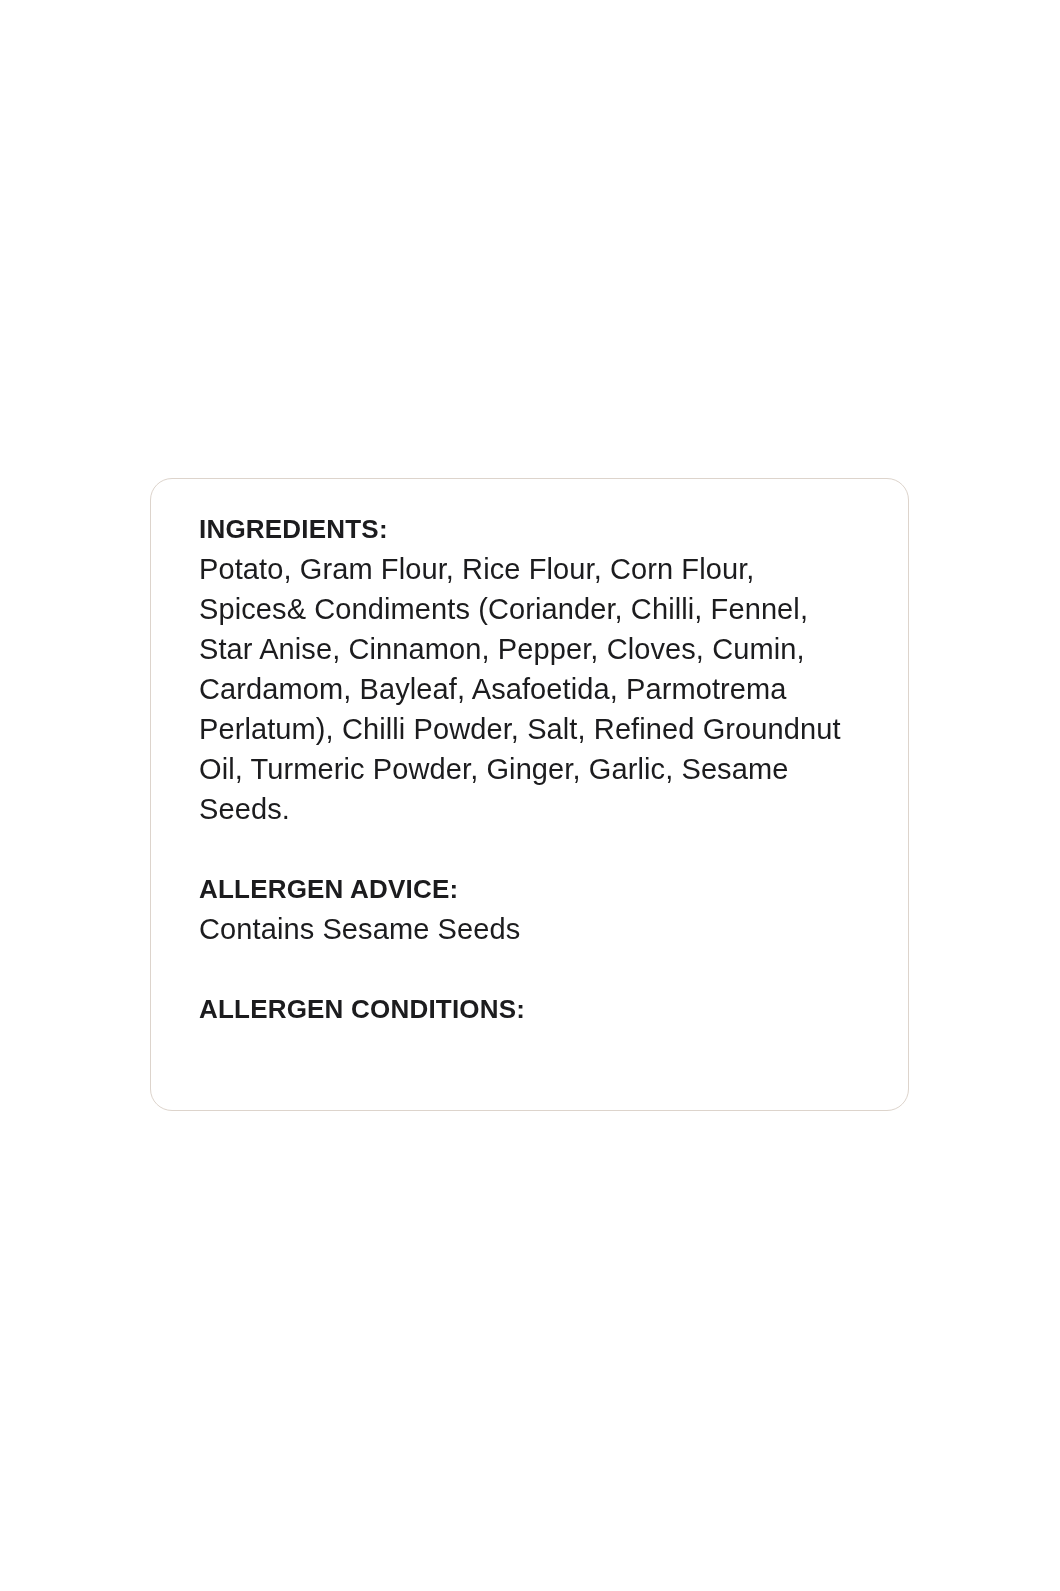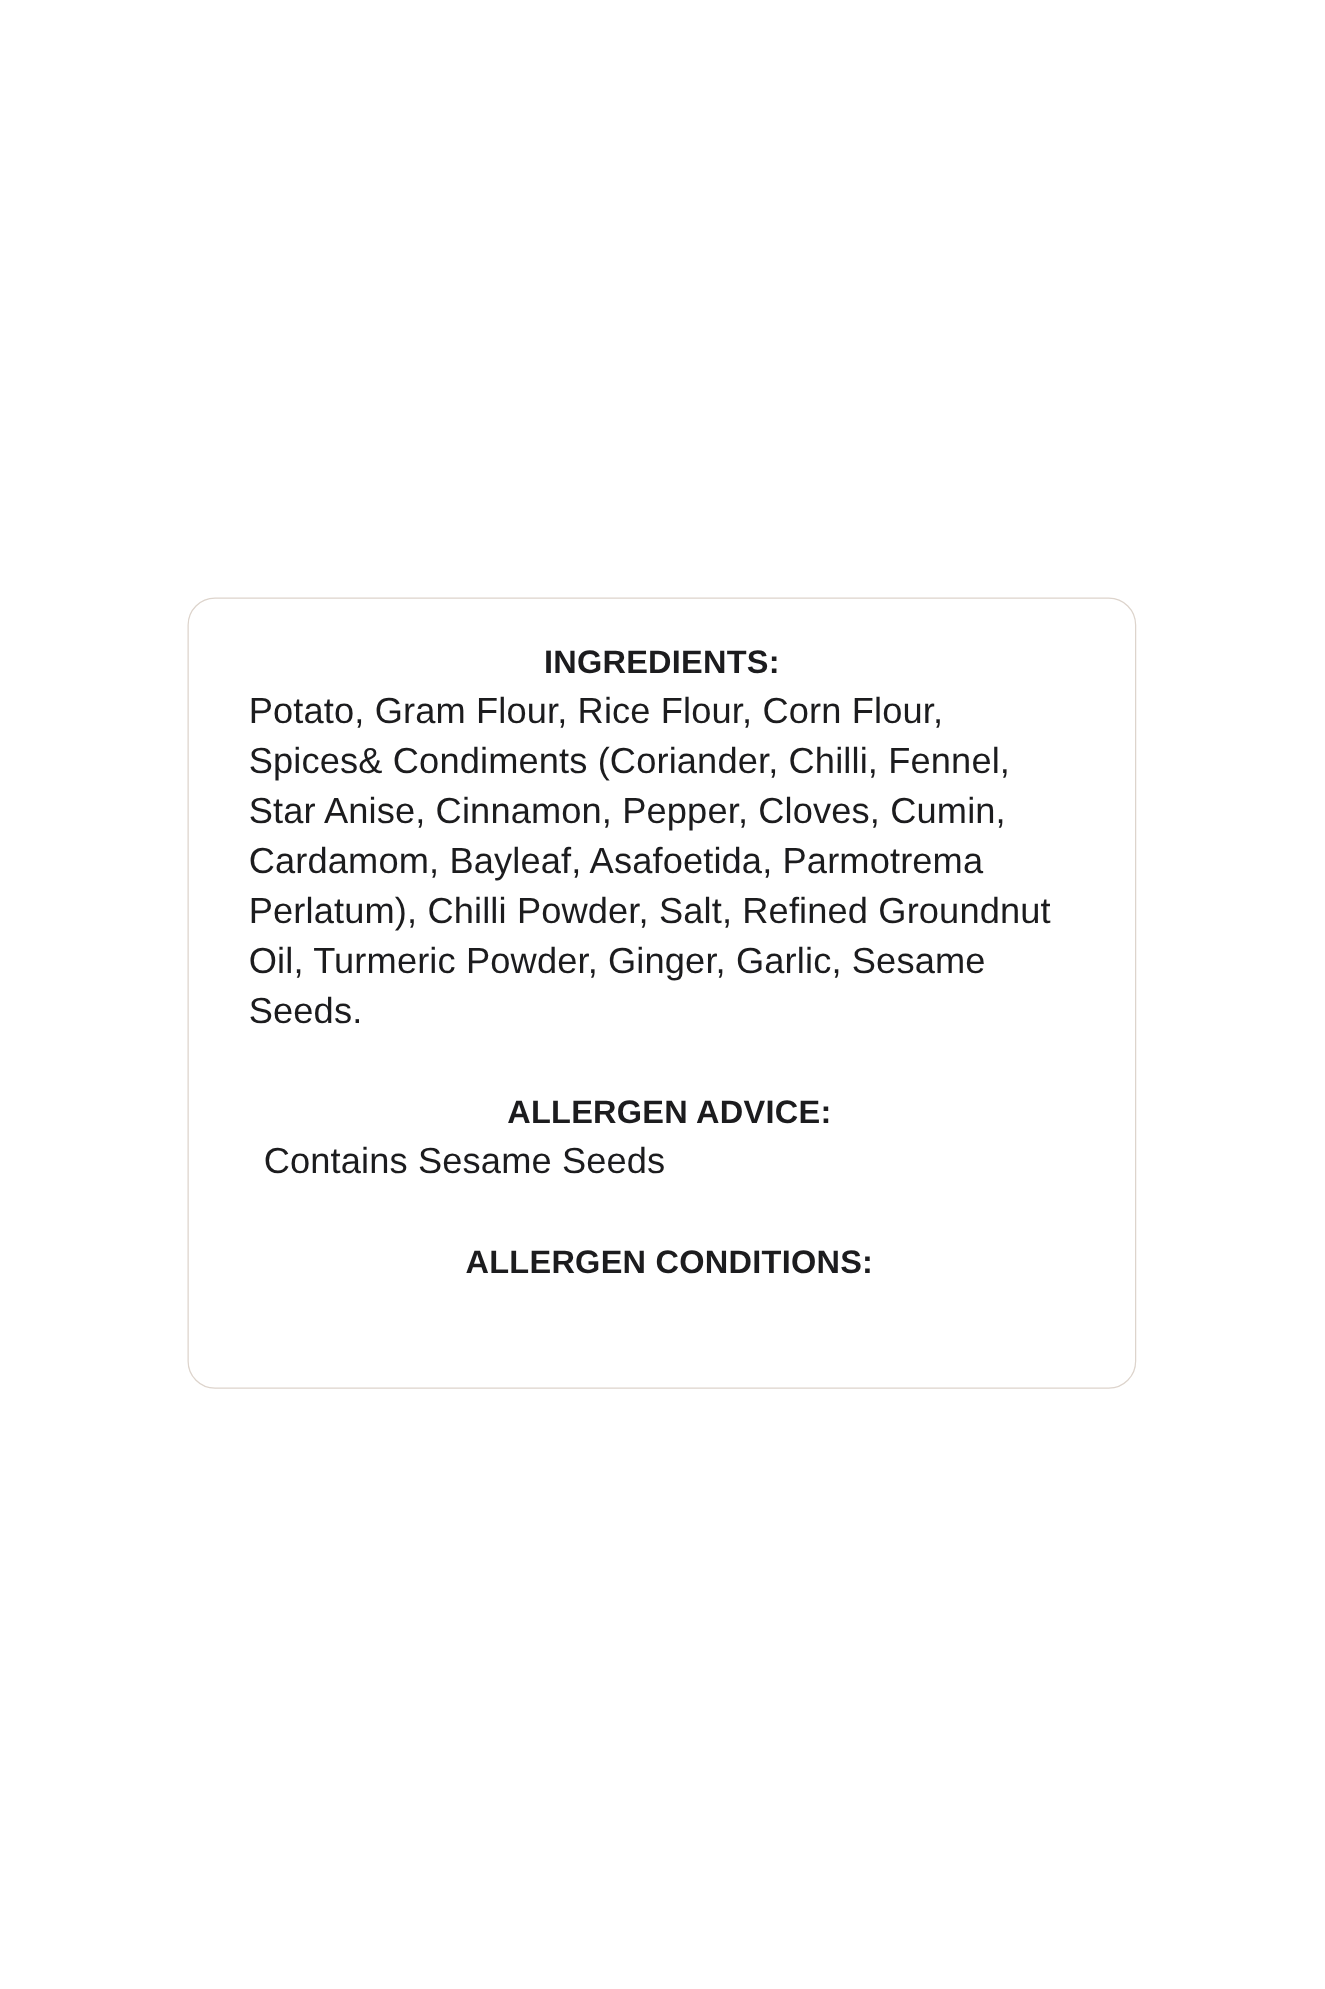--- a/index.html
+++ b/index.html
@@ -19,28 +19,27 @@
     height: 633px;
     box-sizing: border-box;
     background: var(--card-bg, #ffffff);
     border: 1.5px solid var(--card-border, #ddd4cc);
     border-radius: 22px;
     padding: 30px 48px;
     color: var(--text, #1c1c1e);
     overflow: hidden;
   }
   .section { margin: 0; }
-  .section + .section { margin-top: 40px; margin-left: 12px; }
+  .section + .section { margin-top: 40px; }
   .section h2 {
     margin: 0;
     font-size: 26px;
     line-height: 40px;
     font-weight: 700;
     letter-spacing: 0.2px;
-    text-align: center;
   }
   .section p {
     margin: 0;
     font-size: 29px;
     line-height: 40px;
     font-weight: 400;
     letter-spacing: 0.1px;
   }
 </style>
 </head>

